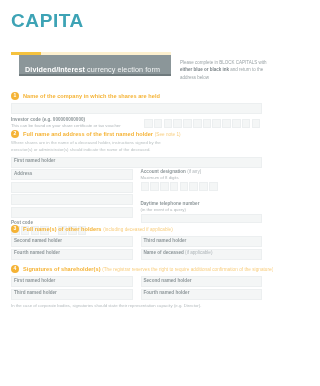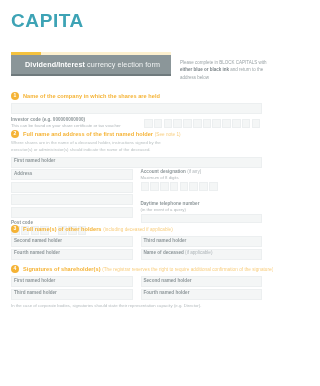--- a/index.html
+++ b/index.html
@@ -50,22 +50,23 @@
     width: 130px;
     height: 2.5px;
     background: #fdf0cf;
   }
   .title-box {
     position: relative;
     height: 21px;
     background: #8b9699;
     border-bottom: 2.5px solid #6f7a7d;
     display: flex;
-    align-items: center;
-    padding-left: 14px;
+    align-items: flex-end;
+    padding-left: 6px;
+    margin-left: 8px;
   }
   .title-text {
     font-size: 7.2px;
     color: #ffffff;
     white-space: nowrap;
     letter-spacing: 0.1px;
   }
   .title-text b { font-weight: bold; }
   .title-text span { color: #f2f4f4; }
 

